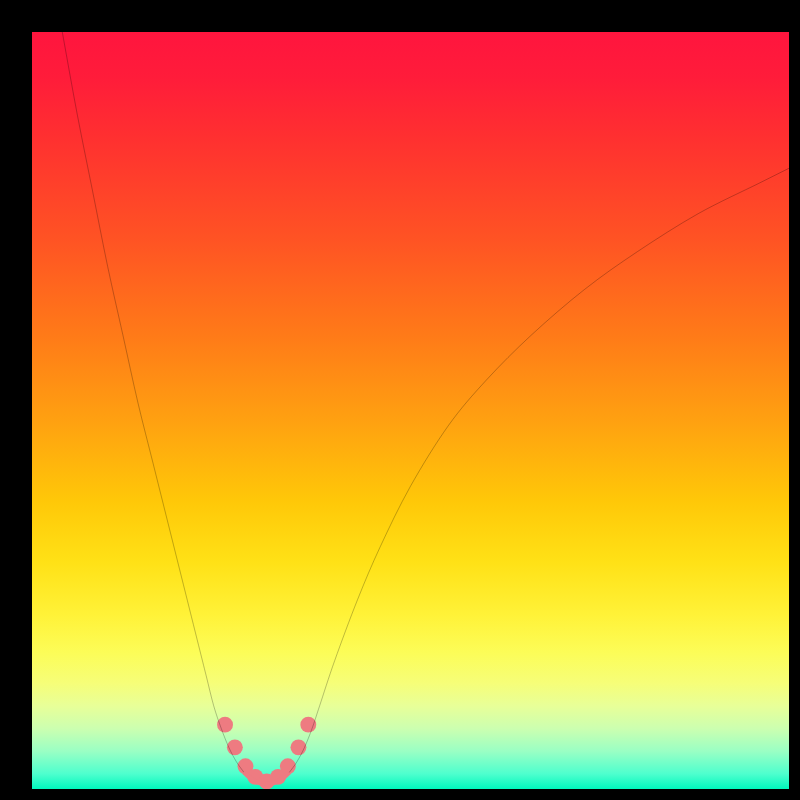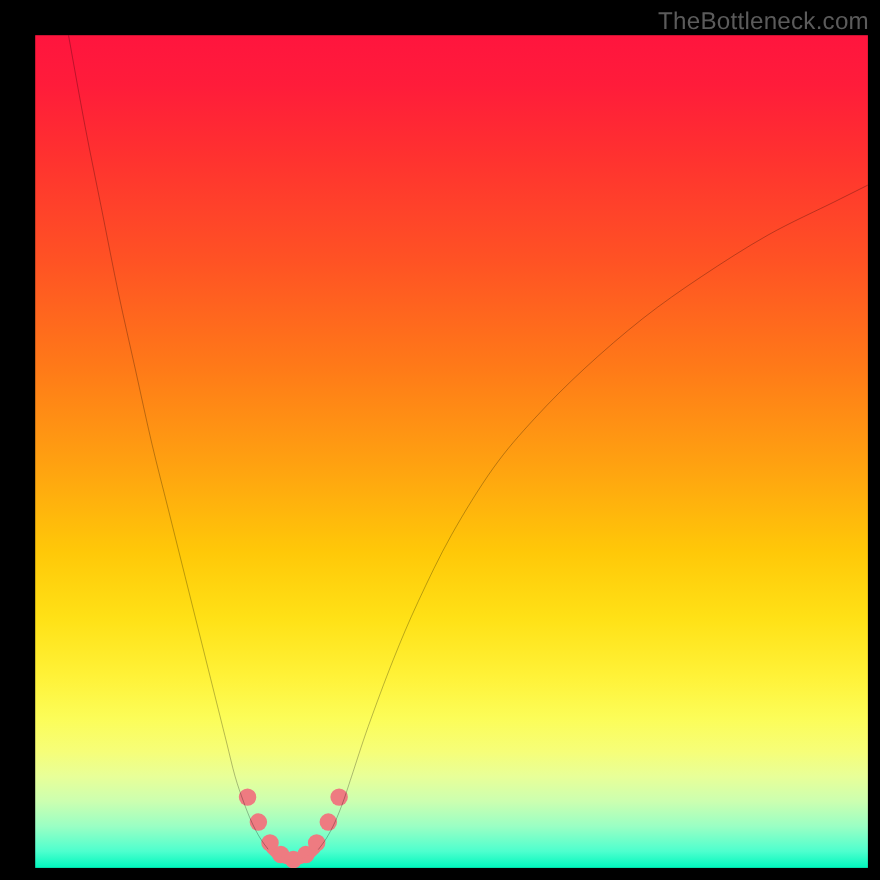--- a/index.html
+++ b/index.html
@@ -57,21 +57,20 @@
     position: absolute;
     left: 0; top: 0;
     width: 757px;
     height: 757px;
   }
 </style>
 </head>
 <body>
 
 <div class="frame">
-  <div class="watermark">TheBottleneck.com</div>
   <div class="plot">
     <svg class="curve" viewBox="0 0 100 100" preserveAspectRatio="none">
       <g id="markers-g">
           <circle cx="25.5" cy="91.5" r="1.05" fill="#ee7b81"></circle>
           <circle cx="26.8" cy="94.5" r="1.05" fill="#ee7b81"></circle>
           <circle cx="28.199999999999996" cy="97" r="1.05" fill="#ee7b81"></circle>
           <circle cx="29.5" cy="98.4" r="1.05" fill="#ee7b81"></circle>
           <circle cx="31" cy="99" r="1.05" fill="#ee7b81"></circle>
           <circle cx="32.5" cy="98.4" r="1.05" fill="#ee7b81"></circle>
           <circle cx="33.8" cy="97" r="1.05" fill="#ee7b81"></circle>

